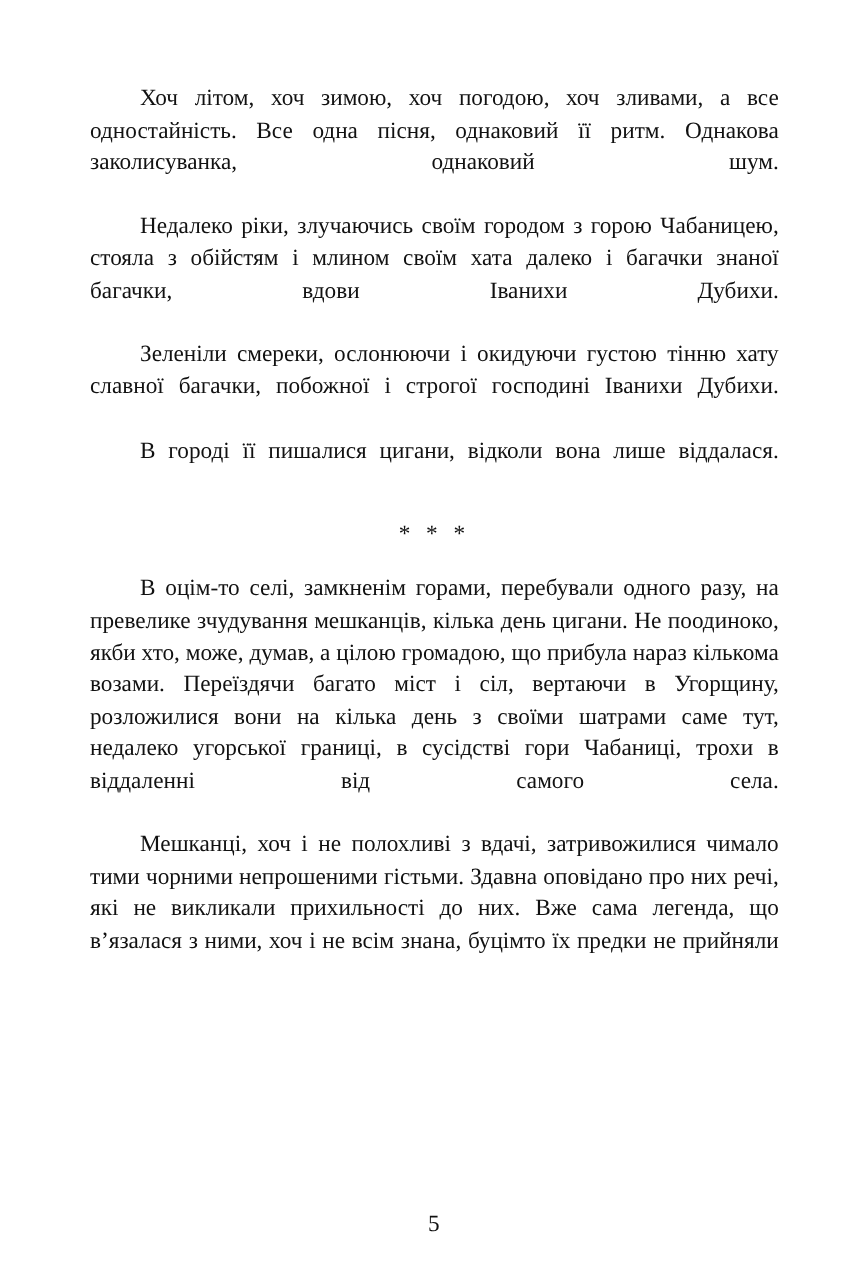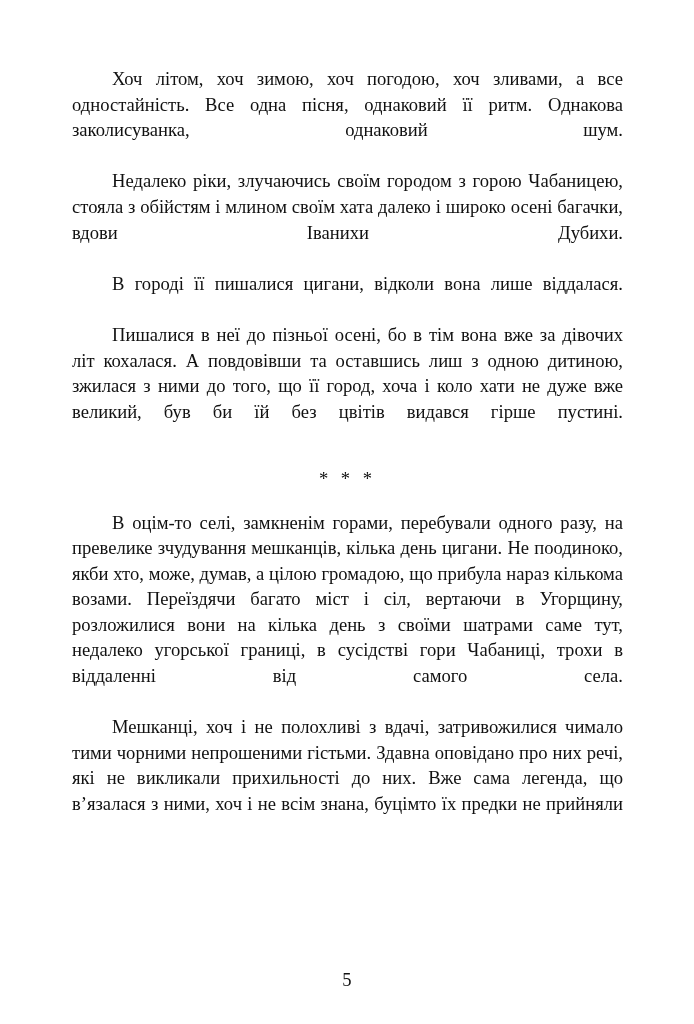--- a/index.html
+++ b/index.html
@@ -72,23 +72,23 @@
   }
 </style>
 </head>
 <body>
 
 <div class="page">
 
   <div class="text-block">
 
     <p class="para">Хоч літом, хоч зимою, хоч погодою, хоч зливами, а все одностайність. Все одна пісня, однаковий її ритм. Однакова заколисуванка, однаковий шум.</p>
-    <p class="para">Недалеко ріки, злучаючись своїм городом з горою Чабаницею, стояла з обійстям і млином своїм хата далеко і широко осені багачки, вдови Іванихи Дубихи.</p>
+    <p class="para">Недалеко ріки, злучаючись своїм городом з горою Чабаницею, стояла з обійстям і млином своїм хата далеко і багачки знаної багачки, вдови Іванихи Дубихи.</p>
+    <p class="para">Зеленіли смереки, ослонюючи і окидуючи густою тінню хату славної багачки, побожної і строгої господині Іванихи Дубихи.</p>
     <p class="para">В городі її пишалися цигани, відколи вона лише віддалася.</p>
-    <p class="para">Пишалися в неї до пізньої осені, бо в тім вона вже за дівочих літ кохалася. А повдовівши та оставшись лиш з одною дитиною, зжилася з ними до того, що її город, хоча і коло хати не дуже вже великий, був би їй без цвітів видався гірше пустині.</p>
 
     <p class="separator">* * *</p>
 
     <p class="para">В оцім-то селі, замкненім горами, перебували одного разу, на превелике зчудування мешканців, кілька день цигани. Не поодиноко, якби хто, може, думав, а цілою громадою, що прибула нараз кількома возами. Переїздячи багато міст і сіл, вертаючи в Угорщину, розложилися вони на кілька день з своїми шатрами саме тут, недалеко угорської границі, в сусідстві гори Чабаниці, трохи в віддаленні від самого села.</p>
     <p class="para">Мешканці, хоч і не полохливі з вдачі, затривожилися чимало тими чорними непрошеними гістьми. Здавна оповідано про них речі, які не викликали прихильності до них. Вже сама легенда, що в’язалася з ними, хоч і не всім знана, буцімто їх предки не прийняли</p>
 
   </div>
 
   <div class="folio">5</div>
 

